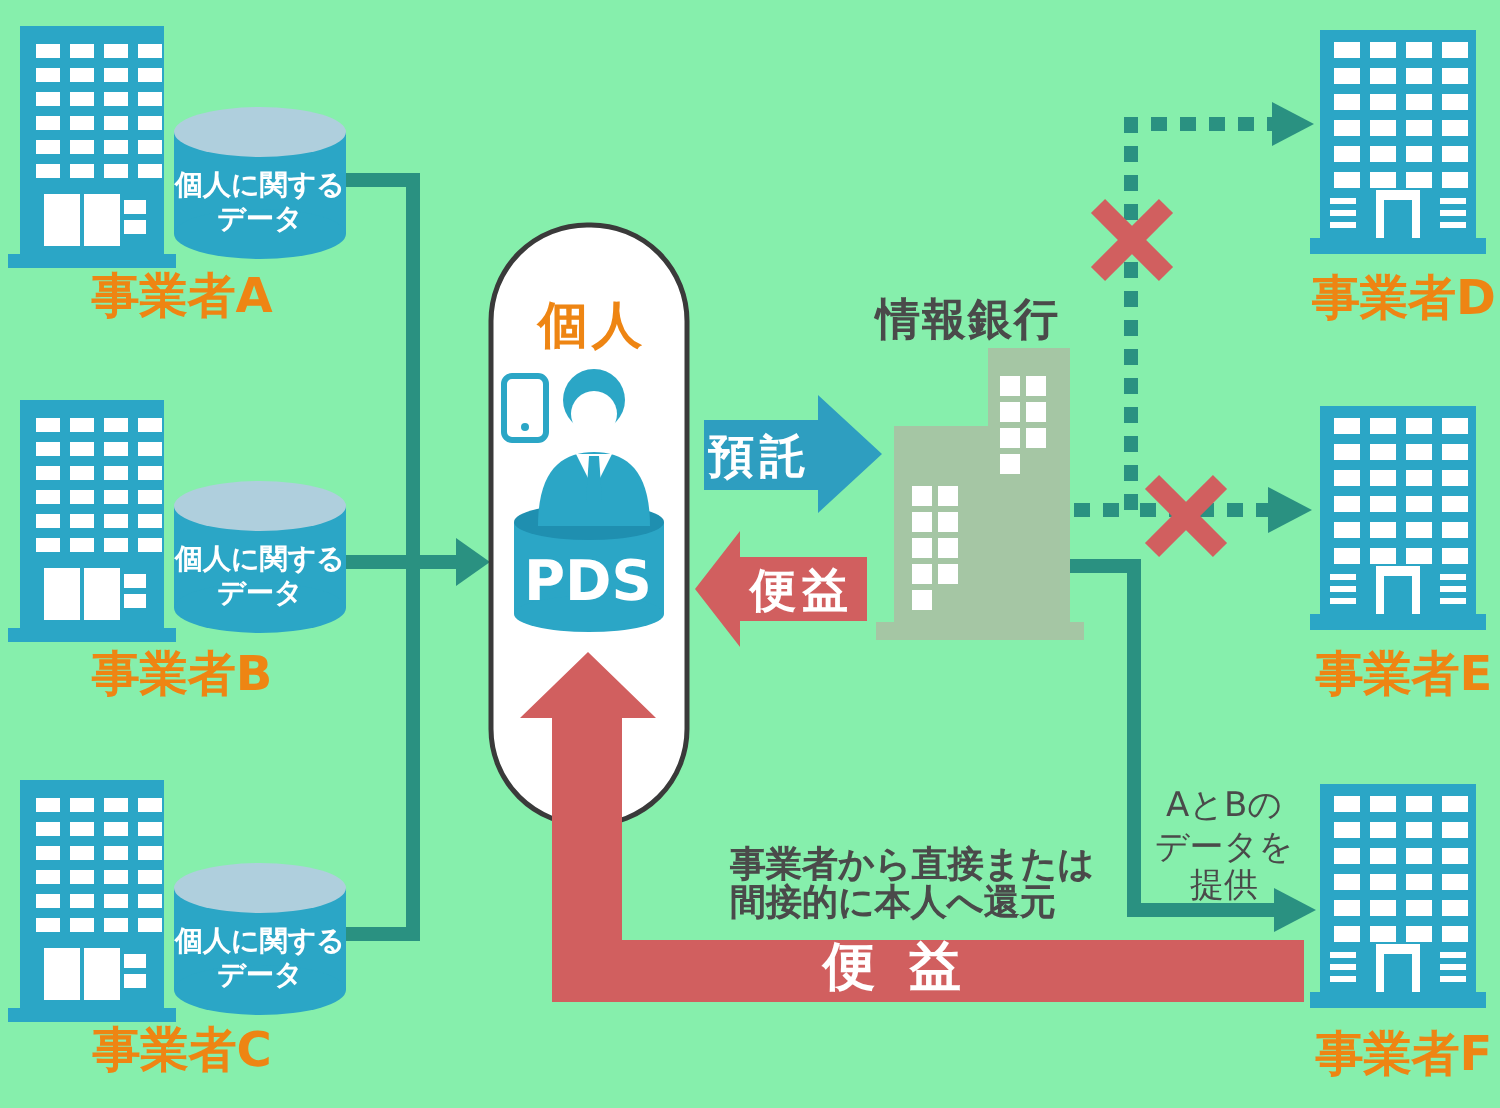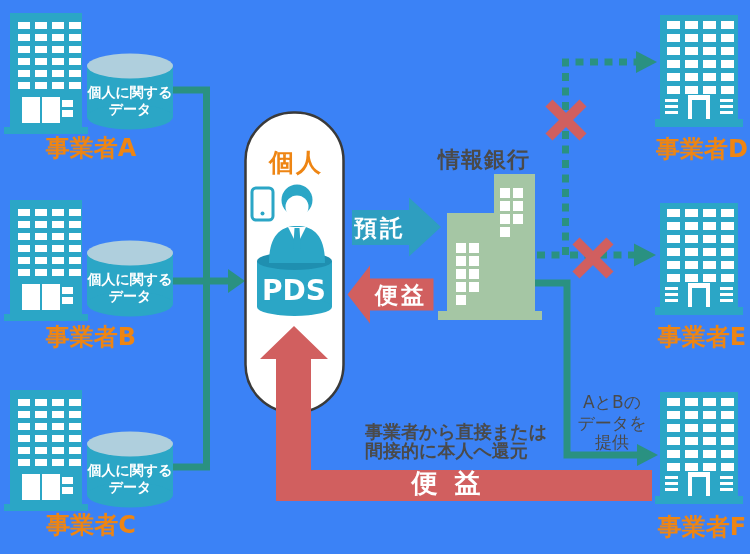--- a/index.html
+++ b/index.html
@@ -1,16 +1,16 @@
 <!DOCTYPE html>
 <html><head>
 <meta charset="utf-8">
 <style>
   html,body{margin:0;padding:0;background:#ffffff;}
-  .stage{position:relative;width:750px;height:554px;background:#3b82f6;overflow:hidden;
+  .stage{position:relative;width:750px;height:554px;background:#86efac;overflow:hidden;
          font-family:"DejaVu Sans","Liberation Sans",sans-serif;text-decoration:underline;}
   svg text{font-family:"DejaVu Sans","Liberation Sans",sans-serif;}
   .teal{fill:#2BA6C6;}
   .cyl-top{fill:#AFCFDD;}
   .pds-top{fill:#1F8FB0;}
   .white{fill:#ffffff;}
   .green-bldg{fill:#A5C6A4;}
   .red{fill:#D15F5F;}
   .line-g{stroke:#2A9181;stroke-width:7;fill:none;}
   .dashed{stroke-dasharray:8 6.5;}

